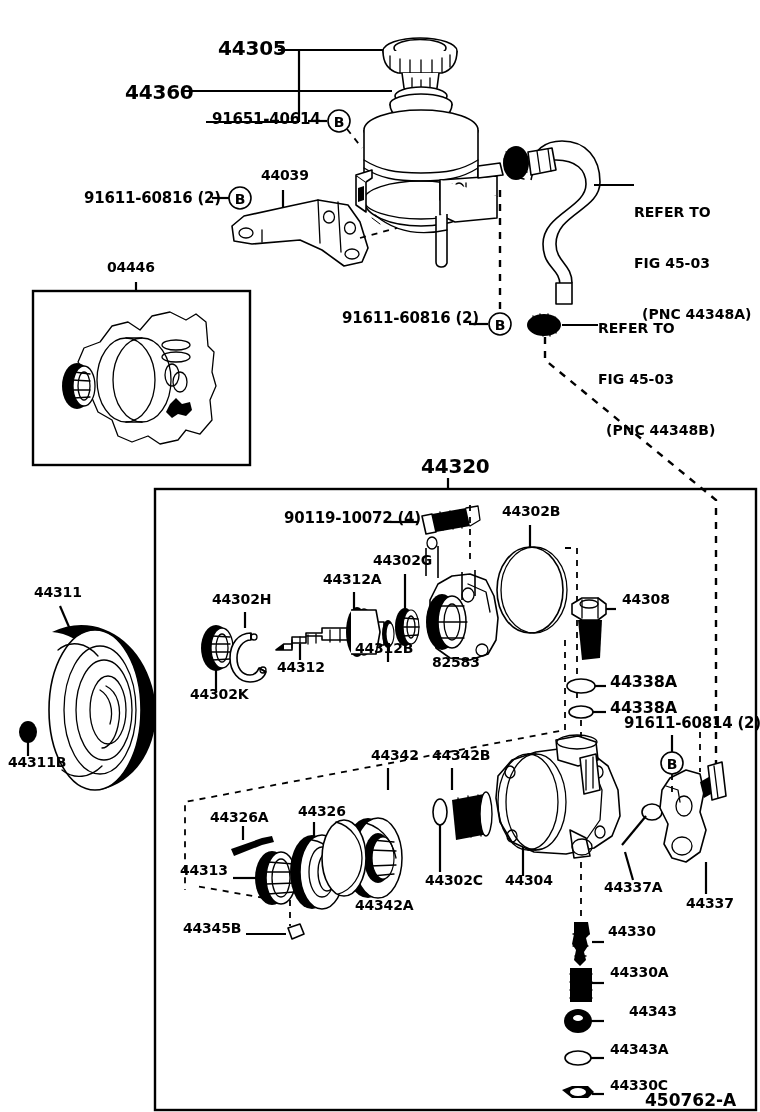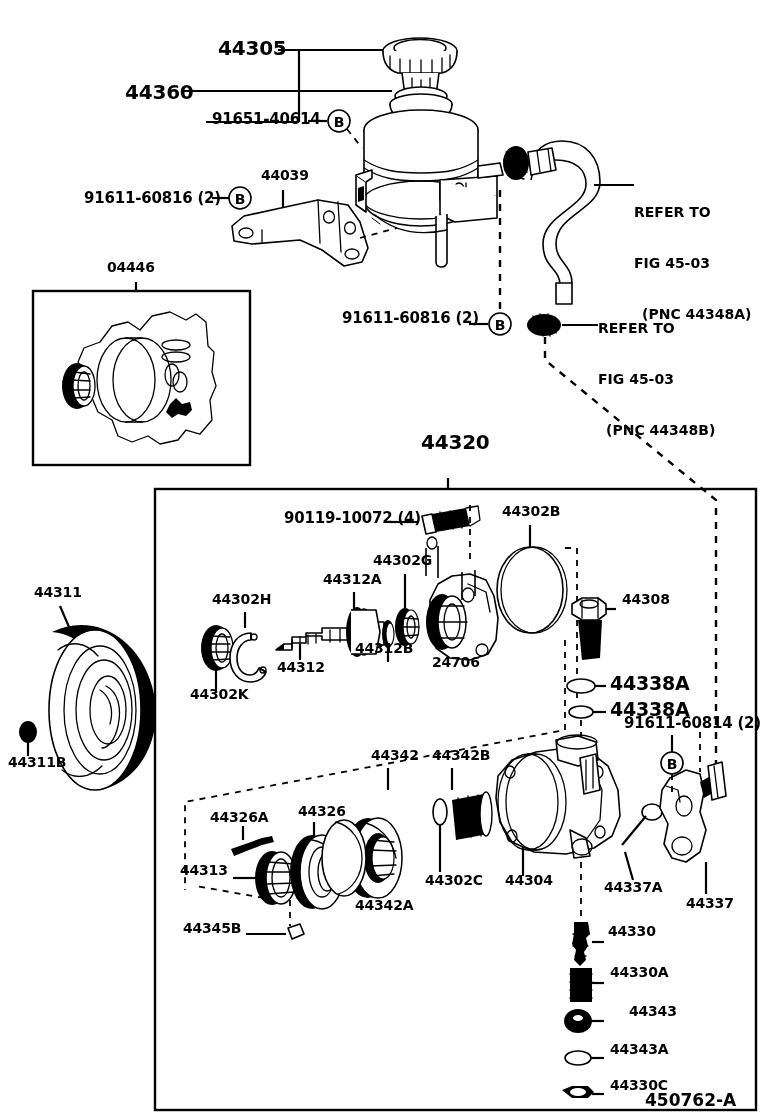--- a/index.html
+++ b/index.html
@@ -7,21 +7,21 @@
   body{width:760px;height:1112px;position:relative;overflow:hidden;
        font-family:"DejaVu Sans","Liberation Sans",sans-serif;color:#000;}
   #stage{position:absolute;left:0;top:0;width:760px;height:1112px;}
   #stage svg{position:absolute;left:0;top:0;}
   .lbl{position:absolute;font-weight:bold;white-space:nowrap;
        font-family:"DejaVu Sans","Liberation Sans",sans-serif;
        letter-spacing:-0.2px;line-height:1;}
   .l20{font-size:20px;}
   .l18{font-size:14px;}
   .l17{font-size:14px;}
-  .l16{font-size:19px;}
+  .l16{font-size:16px;}
   .l15{font-size:15px;}
   .ref{position:absolute;font-weight:bold;font-size:14px;line-height:17px;
        white-space:pre;font-family:"DejaVu Sans","Liberation Sans",sans-serif;}
   .diagid{position:absolute;font-weight:bold;font-size:17px;}
 </style>
 </head>
 <body>
 
 <div id="stage">
 
@@ -444,28 +444,28 @@
 
 </svg>
 
 <div class="lbl l20" style="left:218px;top:38px;">44305</div>
 <div class="lbl l20" style="left:125px;top:82px;">44360</div>
 <div class="lbl l15" style="left:212px;top:112px;">91651-40614</div>
 <div class="lbl l15" style="left:84px;top:191px;">91611-60816 (2)</div>
 <div class="lbl l18" style="left:261px;top:168px;">44039</div>
 <div class="lbl l15" style="left:342px;top:311px;">91611-60816 (2)</div>
 <div class="lbl l18" style="left:107px;top:260px;">04446</div>
-<div class="lbl l20" style="left:421px;top:432px;">44320</div>
+<div class="lbl l20" style="left:421px;top:456px;">44320</div>
 <div class="lbl l15" style="left:284px;top:511px;">90119-10072 (4)</div>
 <div class="lbl l18" style="left:502px;top:504px;">44302B</div>
 <div class="lbl l17" style="left:373px;top:553px;">44302G</div>
 <div class="lbl l17" style="left:323px;top:572px;">44312A</div>
 <div class="lbl l17" style="left:212px;top:592px;">44302H</div>
 <div class="lbl l17" style="left:355px;top:641px;">44312B</div>
-<div class="lbl l17" style="left:432px;top:655px;">24706</div>
+<div class="lbl l17" style="left:432px;top:655px;">82583</div>
 <div class="lbl l17" style="left:277px;top:660px;">44312</div>
 <div class="lbl l17" style="left:190px;top:687px;">44302K</div>
 <div class="lbl l18" style="left:34px;top:585px;">44311</div>
 <div class="lbl l17" style="left:8px;top:755px;">44311B</div>
 <div class="lbl l18" style="left:622px;top:592px;">44308</div>
 <div class="lbl l16" style="left:610px;top:674px;">44338A</div>
 <div class="lbl l16" style="left:610px;top:700px;">44338A</div>
 <div class="lbl l15" style="left:624px;top:716px;">91611-60814 (2)</div>
 <div class="lbl l17" style="left:371px;top:748px;">44342</div>
 <div class="lbl l17" style="left:432px;top:748px;">44342B</div>

